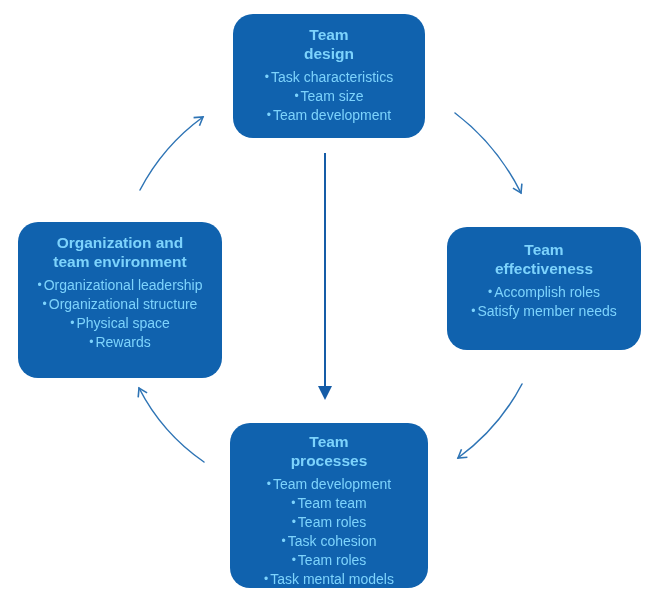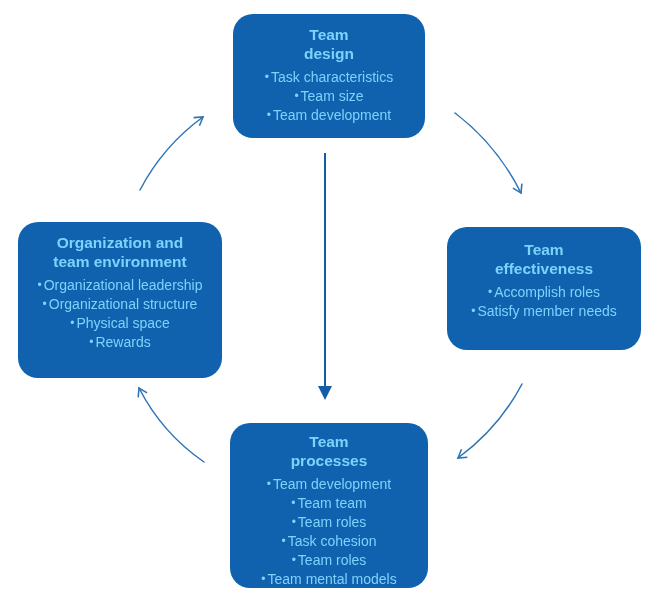--- a/index.html
+++ b/index.html
@@ -77,17 +77,17 @@
     <div class="box-title">
       <div>Team</div>
       <div>processes</div>
     </div>
     <div class="bullets">
       <div class="bullet-line"><span class="bullet-glyph">•</span><span>Team development</span></div>
       <div class="bullet-line"><span class="bullet-glyph">•</span><span>Team team</span></div>
       <div class="bullet-line"><span class="bullet-glyph">•</span><span>Team roles</span></div>
       <div class="bullet-line"><span class="bullet-glyph">•</span><span>Task cohesion</span></div>
       <div class="bullet-line"><span class="bullet-glyph">•</span><span>Team roles</span></div>
-      <div class="bullet-line"><span class="bullet-glyph">•</span><span>Team mental models</span></div>
+      <div class="bullet-line"><span class="bullet-glyph">•</span><span>Task mental models</span></div>
     </div>
   </div>
 
 </div>
 
 </body></html>

